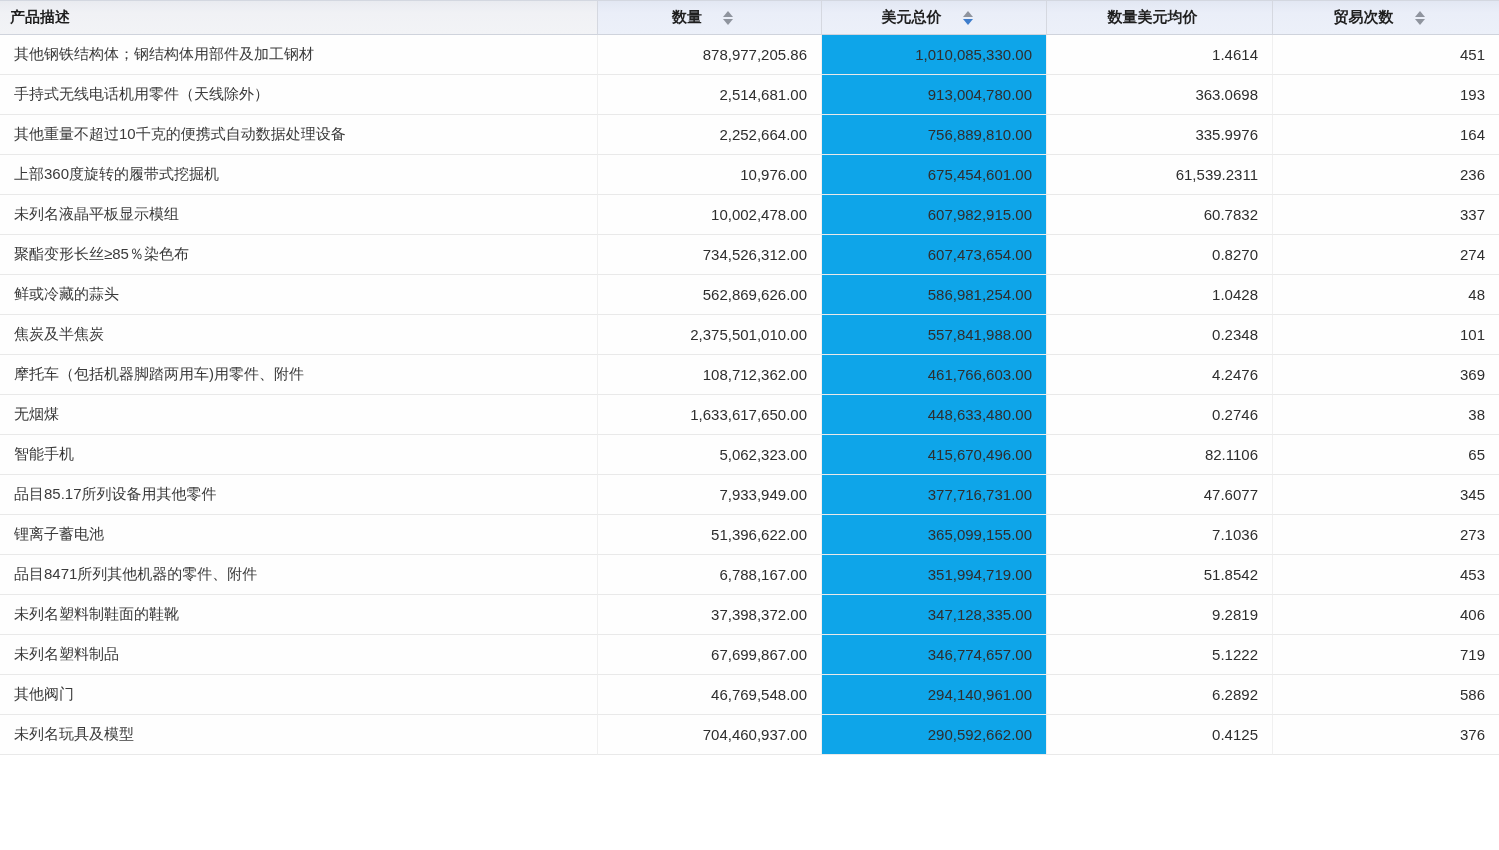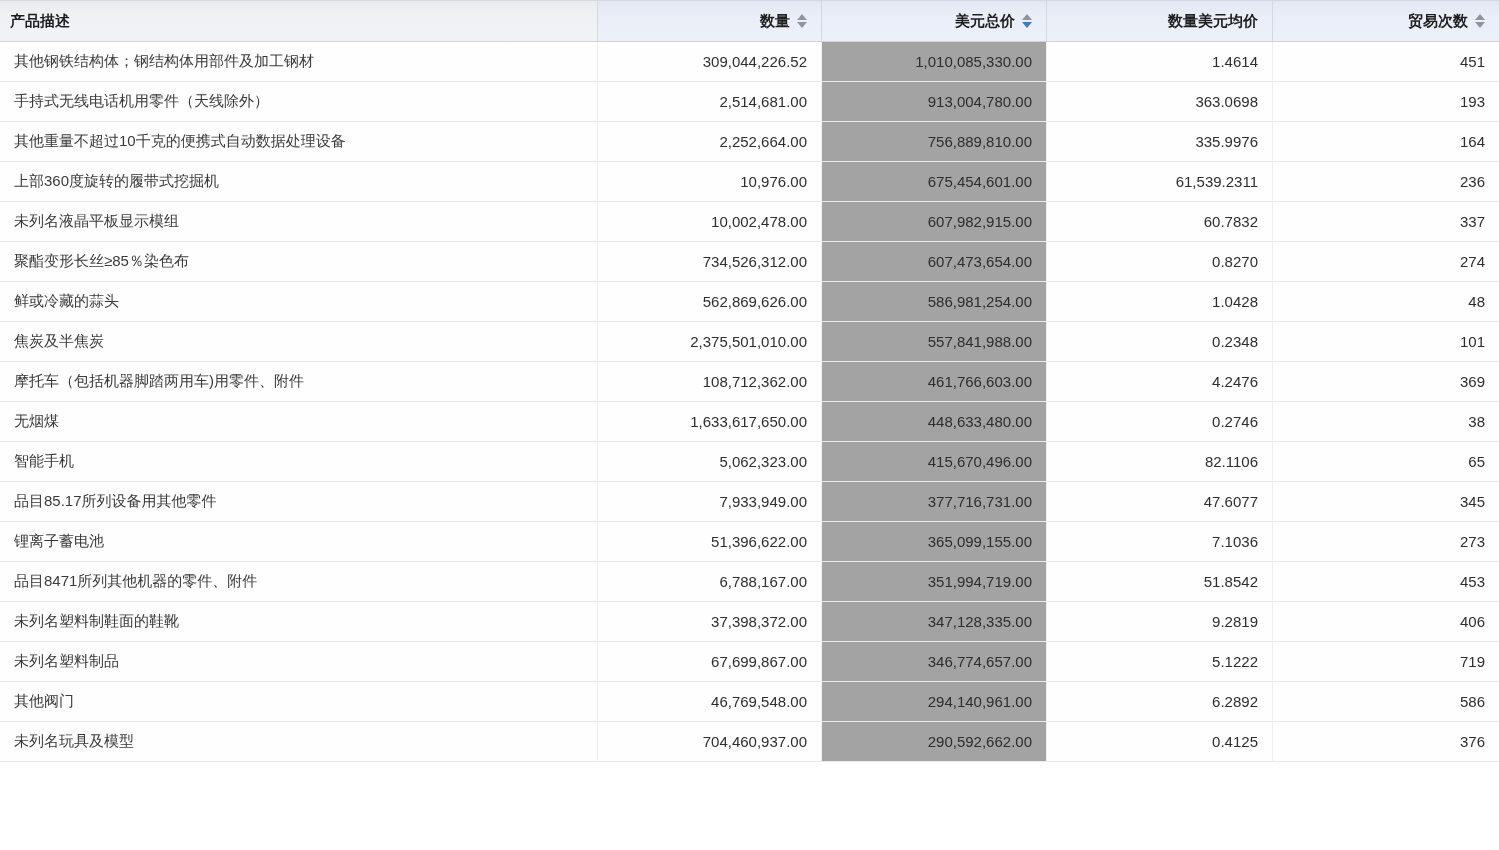--- a/index.html
+++ b/index.html
@@ -16,43 +16,43 @@
 
   table.trade-table {
     width: 1499px;
     border-collapse: separate;
     border-spacing: 0;
     table-layout: fixed;
   }
 
   
   thead th {
-    height: 42px;
+    height: 35px;
     font-size: 15px;
     font-weight: 700;
     color: #1f1f1f;
     vertical-align: middle;
     border-top: 1px solid #d3d7e0;
     border-bottom: 1px solid #cfd3dc;
     border-right: 1px solid #d5d8e0;
     background: linear-gradient(180deg, #e2e7f3 0%, #eaeef8 35%, #ecf0f9 100%);
     user-select: none;
   }
   thead th:last-child { border-right: none; }
   thead th.th-desc {
     background: linear-gradient(180deg, #e9ebf0 0%, #f0f1f5 35%, #f2f3f6 100%);
     text-align: left;
     padding-left: 10px;
   }
   .hwrap {
     display: flex;
     align-items: center;
-    justify-content: flex-end;
+    justify-content: center;
     padding-right: 14px;
-    gap: 7px;
+    gap: 21px;
   }
   .sorter {
     display: inline-flex;
     flex-direction: column;
     align-items: center;
     gap: 2px;
   }
   .caret { width: 0; height: 0; border-left: 5px solid transparent; border-right: 5px solid transparent; }
   .caret.up   { border-bottom: 6px solid #8f949e; }
   .caret.down { border-top: 6px solid #8f949e; }
@@ -66,21 +66,21 @@
     vertical-align: middle;
     background: #fefefe;
     border-bottom: 1px solid #e9e9e9;
     border-right: 1px solid #f0f0f0;
     white-space: nowrap;
     overflow: hidden;
   }
   tbody td:last-child { border-right: none; }
   td.cell-desc { padding-left: 14px; color: #3a3a3a; }
   td.num { text-align: right; padding-right: 14px; }
-  td.sorted-col { background: #a3a3a3; }
+  td.sorted-col { background: #0ea5e9; }
 </style>
 </head>
 <body>
 
 <div class="viewport">
   <table class="trade-table">
     <colgroup>
       <col style="width:598px">
       <col style="width:224px">
       <col style="width:225px">
@@ -122,21 +122,21 @@
               <span class="caret up"></span>
               <span class="caret down"></span>
             </span>
           </span>
         </th>
       </tr>
     </thead>
     <tbody>
         <tr>
     <td class="cell-desc">其他钢铁结构体；钢结构体用部件及加工钢材</td>
-    <td class="num">309,044,226.52</td>
+    <td class="num">878,977,205.86</td>
     <td class="num sorted-col">1,010,085,330.00</td>
     <td class="num">1.4614</td>
     <td class="num">451</td>
   </tr>
         <tr>
     <td class="cell-desc">手持式无线电话机用零件（天线除外）</td>
     <td class="num">2,514,681.00</td>
     <td class="num sorted-col">913,004,780.00</td>
     <td class="num">363.0698</td>
     <td class="num">193</td>

